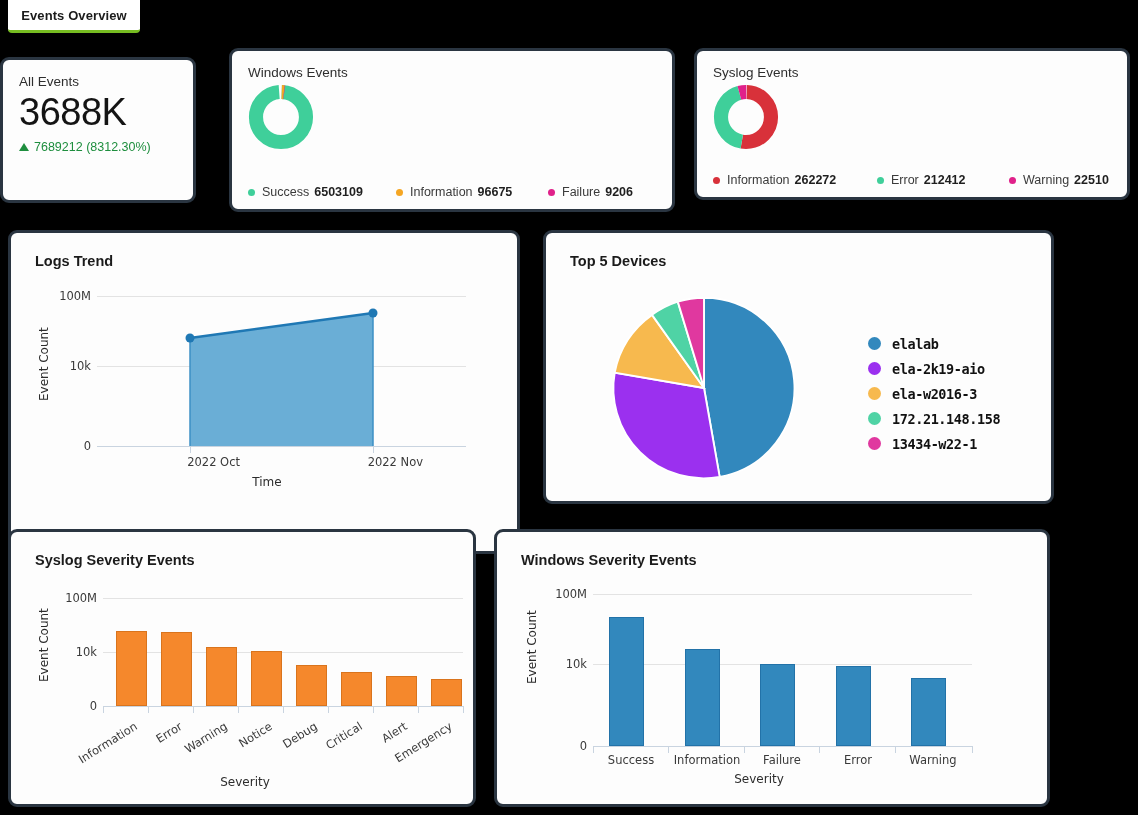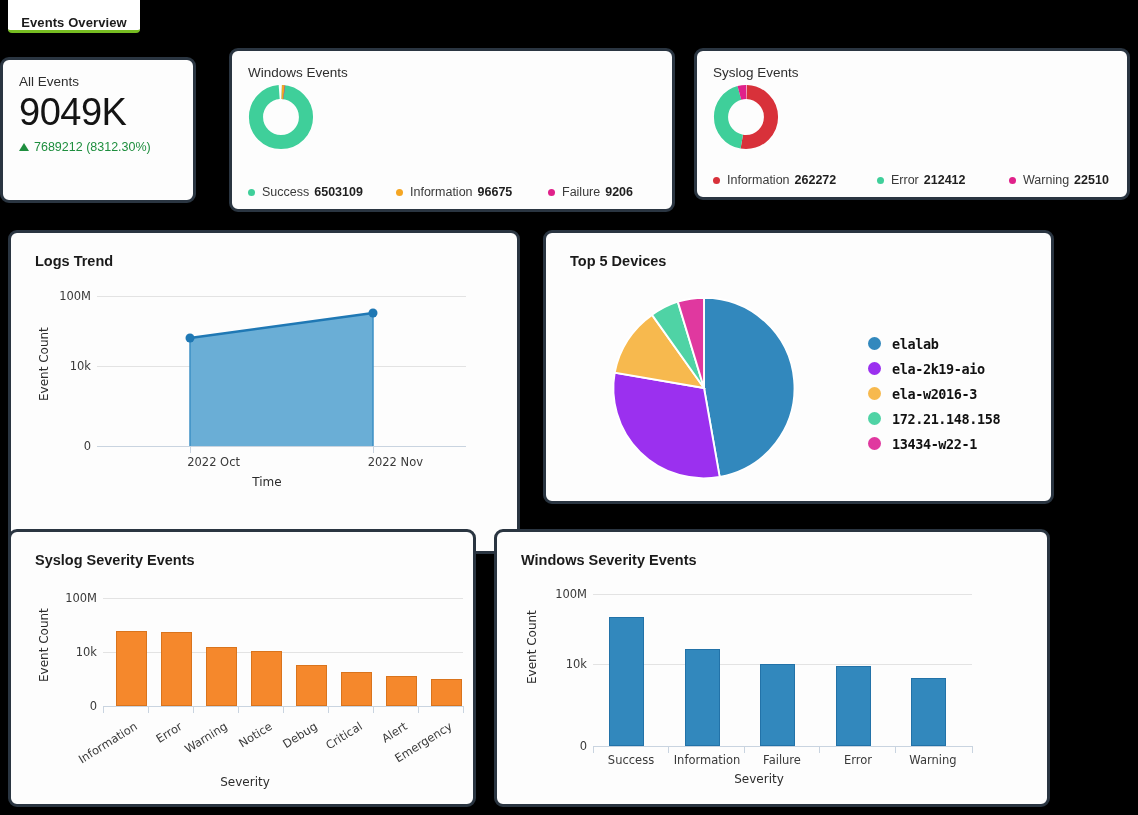--- a/index.html
+++ b/index.html
@@ -11,21 +11,21 @@
   }
   .root { position: relative; width: 1138px; height: 815px; background: #000; }
 
   
   .tab {
     position: absolute; left: 8px; top: 0px;
     width: 132px; height: 33px;
     background: #ffffff;
     border-radius: 0 0 4px 4px;
     border-bottom: 3px solid #76bc21;
-    display: flex; align-items: flex-end; justify-content: center;
+    display: flex; align-items: center; justify-content: center;
   }
   .tab-label { font-size: 13px; font-weight: bold; color: #1b1b1b; letter-spacing: .1px; }
 
   
   .card {
     position: absolute;
     background: #fdfdfd;
     border: 3px solid #2a3541;
     border-radius: 9px;
     overflow: hidden;
@@ -89,21 +89,21 @@
 
   <div class="tab">
     <span class="tab-label">Events Overview</span>
   </div>
 
   <div class="card" style="left:0; top:57px; width:196px; height:146px;">
     <div class="kpi">
       <div class="kpi-title">All Events</div>
       <div class="kpi-body">
         <div class="kpi-left">
-          <div class="kpi-value">9049K</div>
+          <div class="kpi-value">3688K</div>
           <div class="kpi-delta">
             <span class="tri"></span>
             <span>7689212 (8312.30%)</span>
           </div>
         </div>
       </div>
     </div>
   </div>
 
   <div class="card" style="left:229px; top:48px; width:446px; height:164px;">

